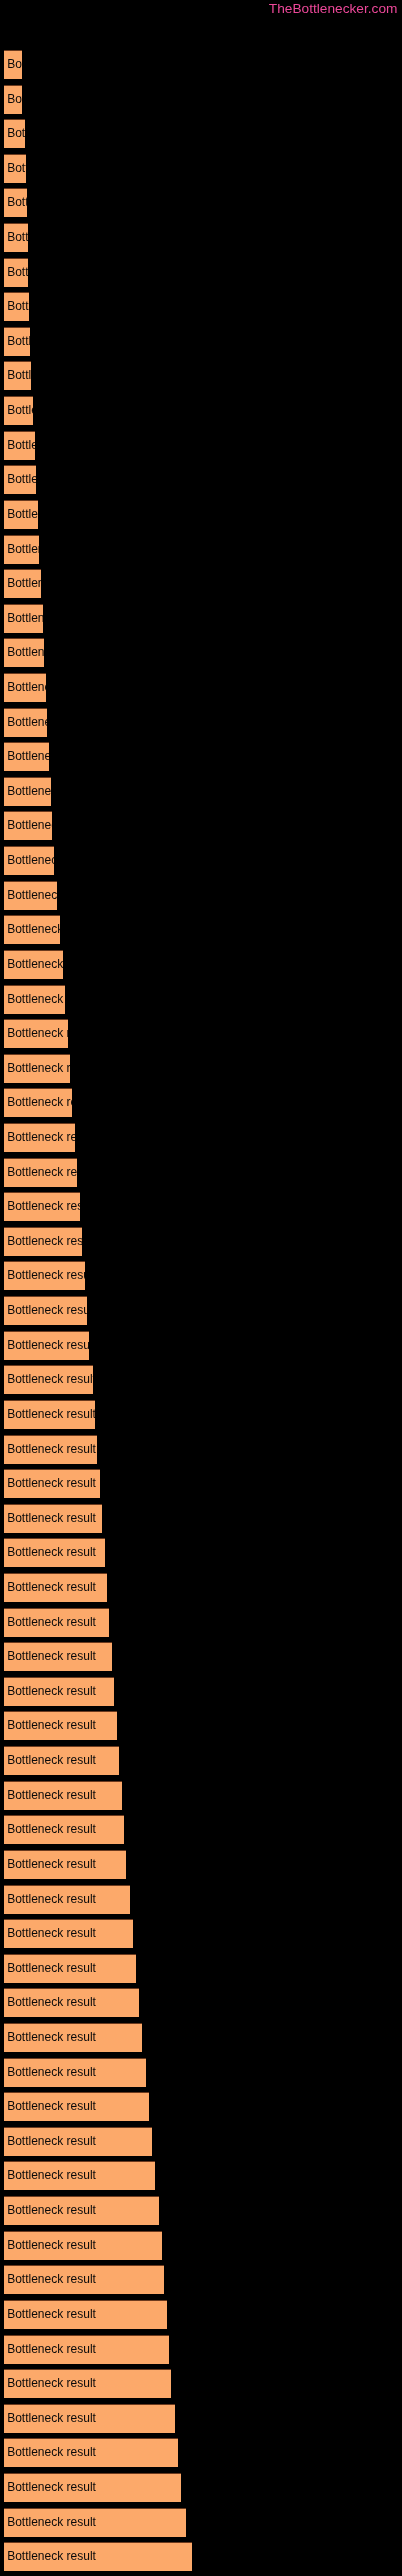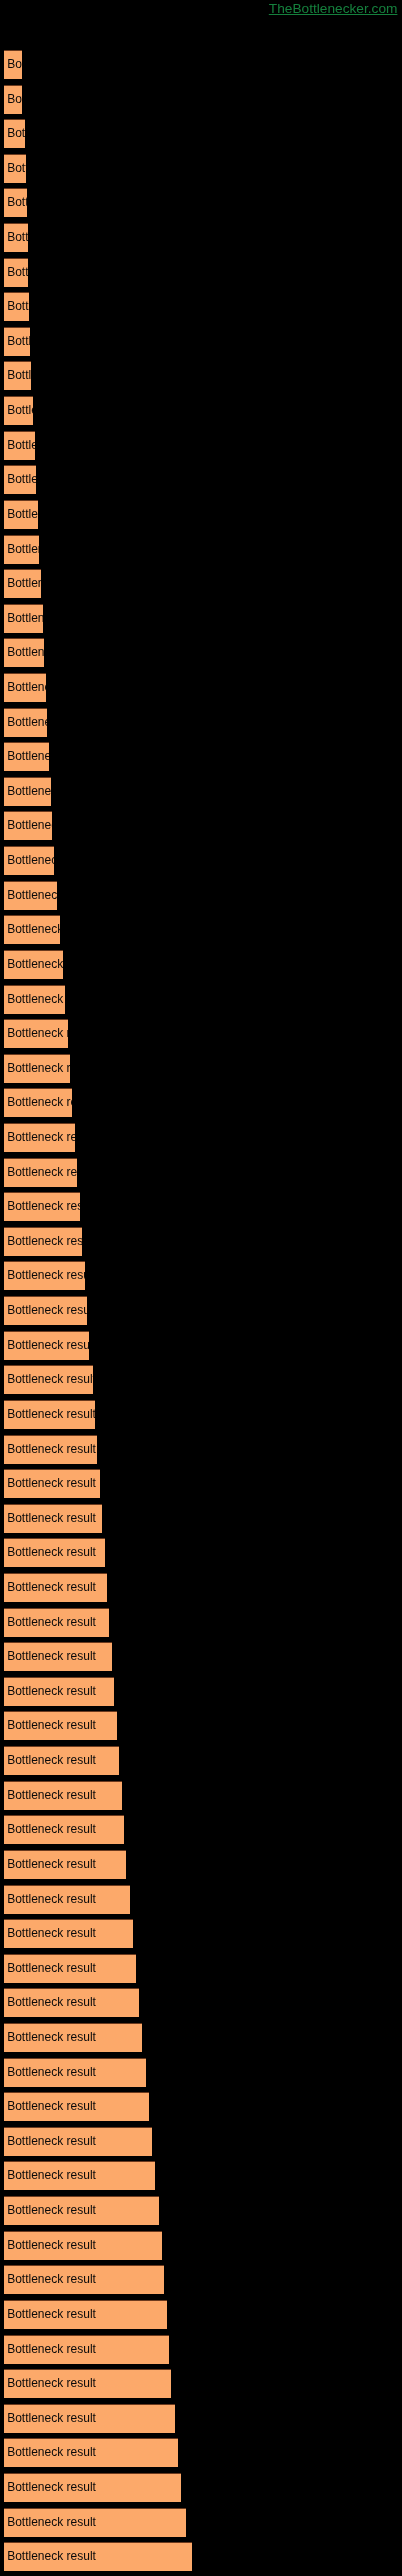--- a/index.html
+++ b/index.html
@@ -20,27 +20,26 @@
     left: 0;
     top: 0;
     width: 403px;
     height: 2576px;
     background: #000000;
   }
   #watermark {
     position: absolute;
     right: 5.6px;
     top: 0px;
-    color: #15803d;
+    color: #ec4899;
     font-size: 13.7px;
     line-height: 17.7px;
     letter-spacing: 0px;
     white-space: nowrap;
     font-family: "Liberation Sans", sans-serif;
-    text-decoration: underline;
   }
   #bars-layer {
     position: absolute;
     left: 0;
     top: 0;
     width: 403px;
     height: 2576px;
   }
   .bar-row {
     position: absolute;

